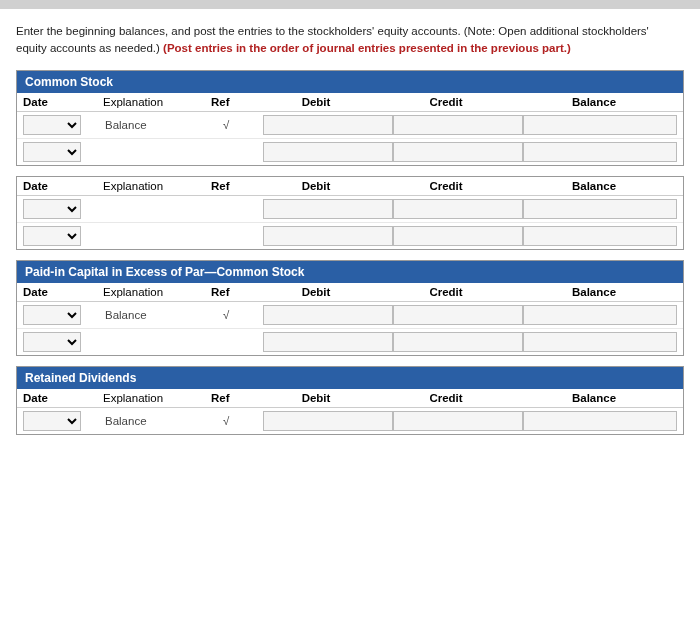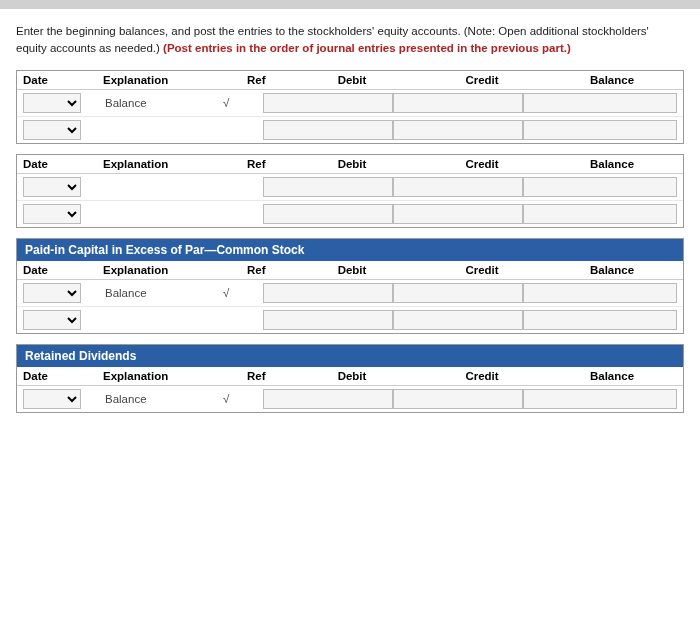--- a/index.html
+++ b/index.html
@@ -39,21 +39,21 @@
       padding: 4px 8px;
     }
     .col-headers {
       display: flex;
       align-items: flex-start;
       padding: 3px 6px;
       border-bottom: 1px solid #ccc;
       background: #fff;
     }
     .col-headers .col-date { width: 80px; font-weight: bold; font-size: 11.5px; }
-    .col-headers .col-exp { width: 144px; font-weight: bold; font-size: 11.5px; }
+    .col-headers .col-exp { width: 108px; font-weight: normal; font-size: 11.5px; }
     .col-headers .col-ref { width: 40px; font-weight: bold; font-size: 11.5px; }
     .col-headers .col-debit { width: 130px; font-weight: bold; font-size: 11.5px; text-align: center; }
     .col-headers .col-credit { width: 130px; font-weight: bold; font-size: 11.5px; text-align: center; }
     .col-headers .col-balance { flex: 1; font-weight: bold; font-size: 11.5px; text-align: center; }
 
     .data-row {
       display: flex;
       align-items: center;
       padding: 3px 6px;
       border-bottom: 1px solid #e8e8e8;
@@ -95,20 +95,23 @@
 <body>
 
 <div class="page">
   <p class="intro-text">
     <span>Enter the beginning balances, and post the entries to the stockholders' equity accounts. (Note: Open additional stockholders'</span><br>
     <span>equity accounts as needed.)</span>
     <span class="bold-italic">(Post entries in the order of journal entries presented in the previous part.)</span>
   </p>
 
   <div class="section">
+    <div class="section-header">
+      <span>Common Stock</span>
+    </div>
     <div class="col-headers">
       <div class="col-date">Date</div>
       <div class="col-exp">Explanation</div>
       <div class="col-ref">Ref</div>
       <div class="col-debit">Debit</div>
       <div class="col-credit">Credit</div>
       <div class="col-balance">Balance</div>
     </div>
 
     <div class="data-row">

